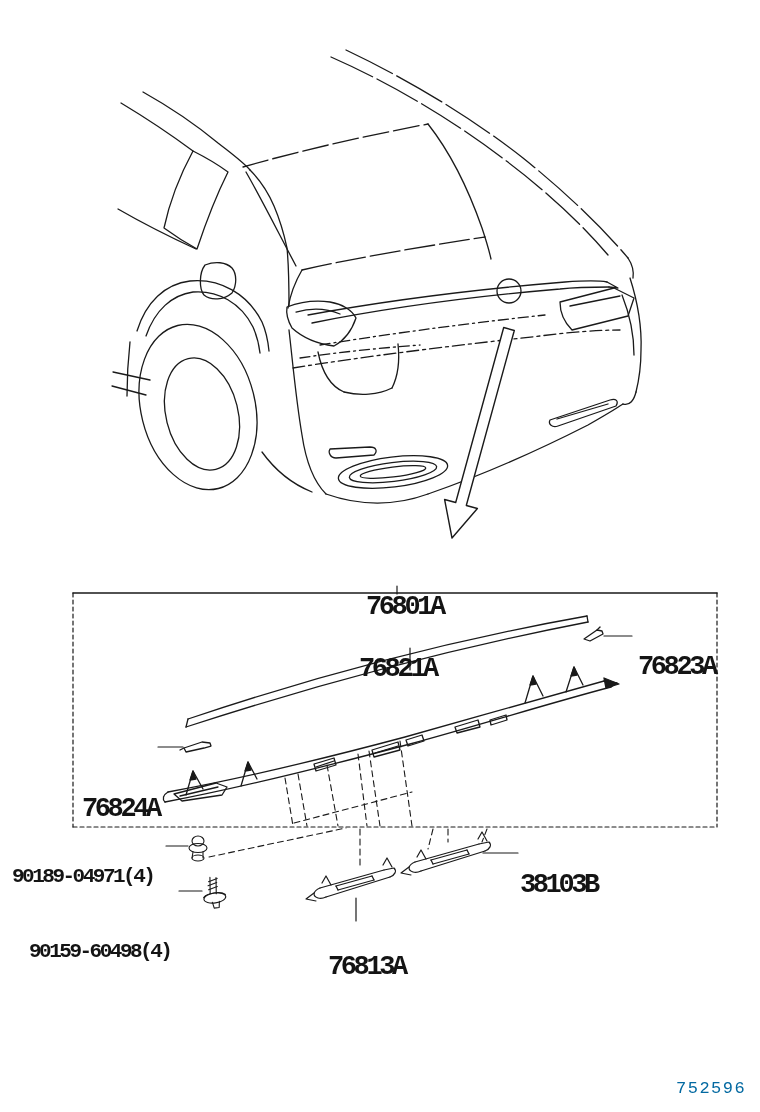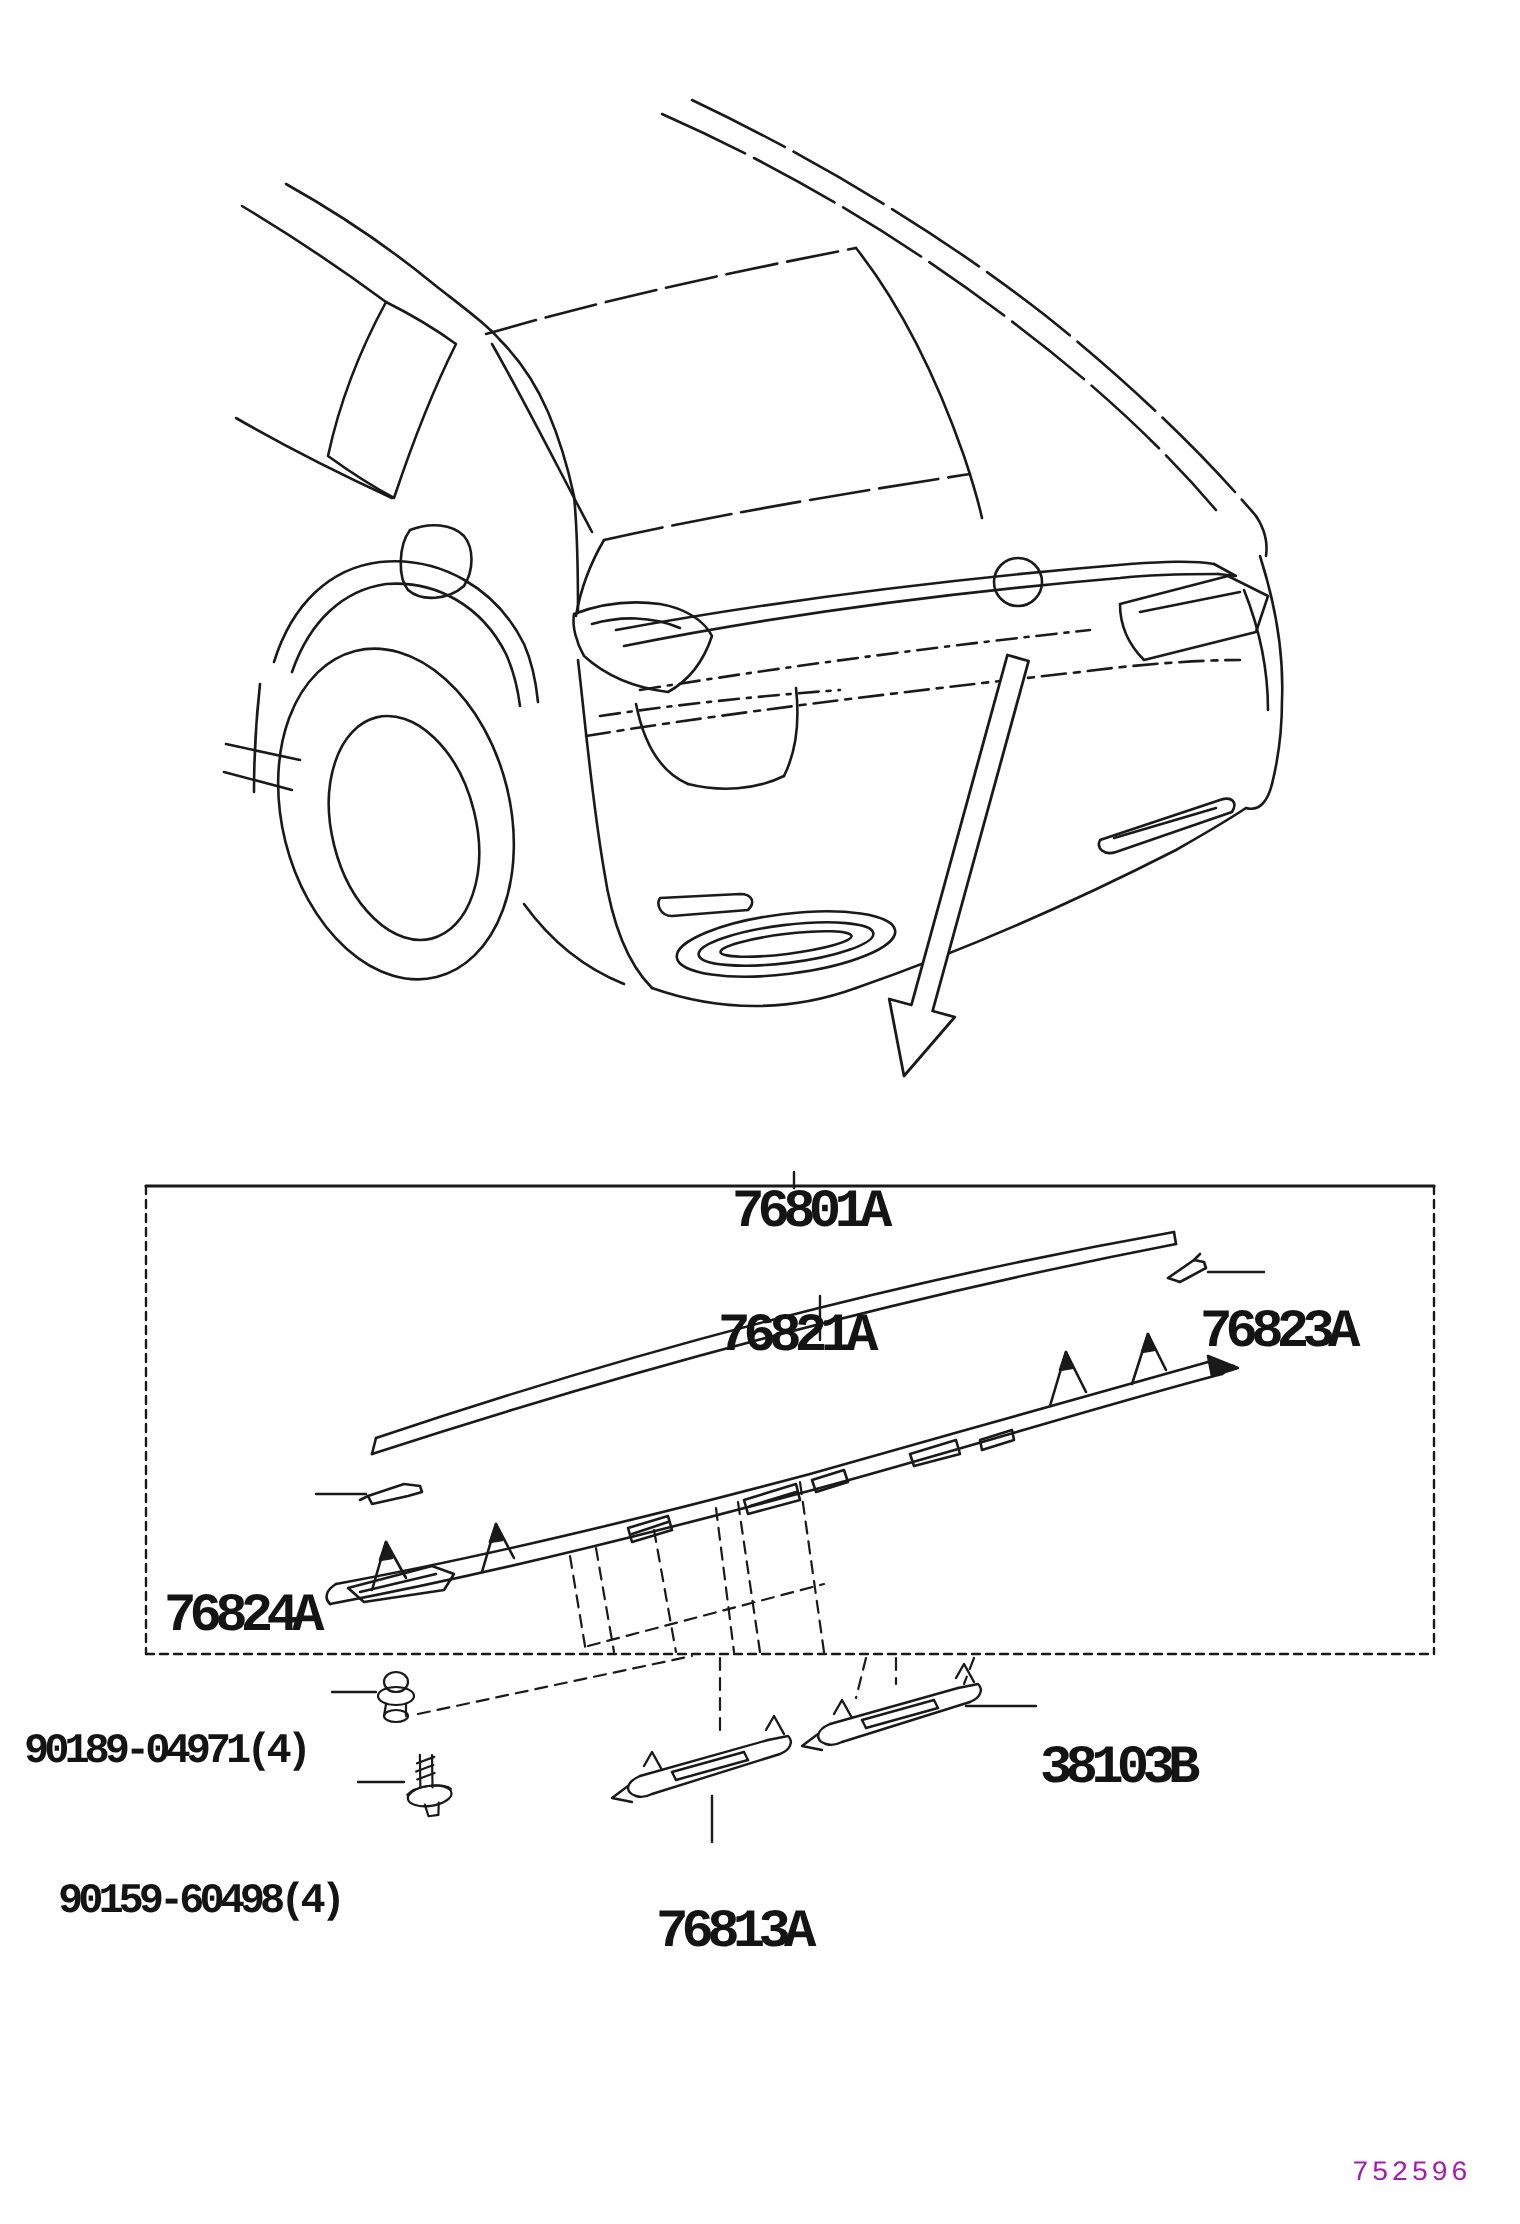--- a/index.html
+++ b/index.html
@@ -24,24 +24,24 @@
     margin-top:32px;
   }
   .part-label.small{
     font-size:21px;
     letter-spacing:-2.5px;
   }
   .doc-number{
     position:absolute;
     font-family:"Liberation Mono", monospace;
     font-weight:normal;
-    font-size:14px;
+    font-size:17px;
     letter-spacing:1.5px;
     line-height:1;
-    color:#a21caf;
+    color:#0369a1;
     white-space:nowrap;
   }
 </style>
 </head>
 <body>
 
 <div class="stage">
 
 <svg width="760" height="1112" viewBox="0 0 760 1112" fill="none" stroke="#1a1a1a" stroke-width="1.3" stroke-linecap="round" stroke-linejoin="round">
 
@@ -241,21 +241,21 @@
     <path d="M158,747 L183,747"></path>
     <path d="M166,846 L188,846"></path>
     <path d="M179,891 L202,891"></path>
     <path d="M483,853 L518,853"></path>
     <path d="M356,898 L356,921"></path>
   </g>
 </svg>
 
 <div class="part-label" style="left:366px;top:562px">76801A</div>
 <div class="part-label" style="left:359px;top:624px">76821A</div>
-<div class="part-label" style="left:600px;top:622px">76823A</div>
+<div class="part-label" style="left:638px;top:622px">76823A</div>
 <div class="part-label" style="left:82px;top:764px">76824A</div>
 <div class="part-label small" style="left:12px;top:834px">90189-04971(4)</div>
 <div class="part-label small" style="left:29px;top:909px">90159-60498(4)</div>
 <div class="part-label" style="left:520px;top:840px">38103B</div>
 <div class="part-label" style="left:328px;top:922px">76813A</div>
 
 <div class="doc-number" style="left:676px;top:1080px">752596</div>
 
 </div>
 

